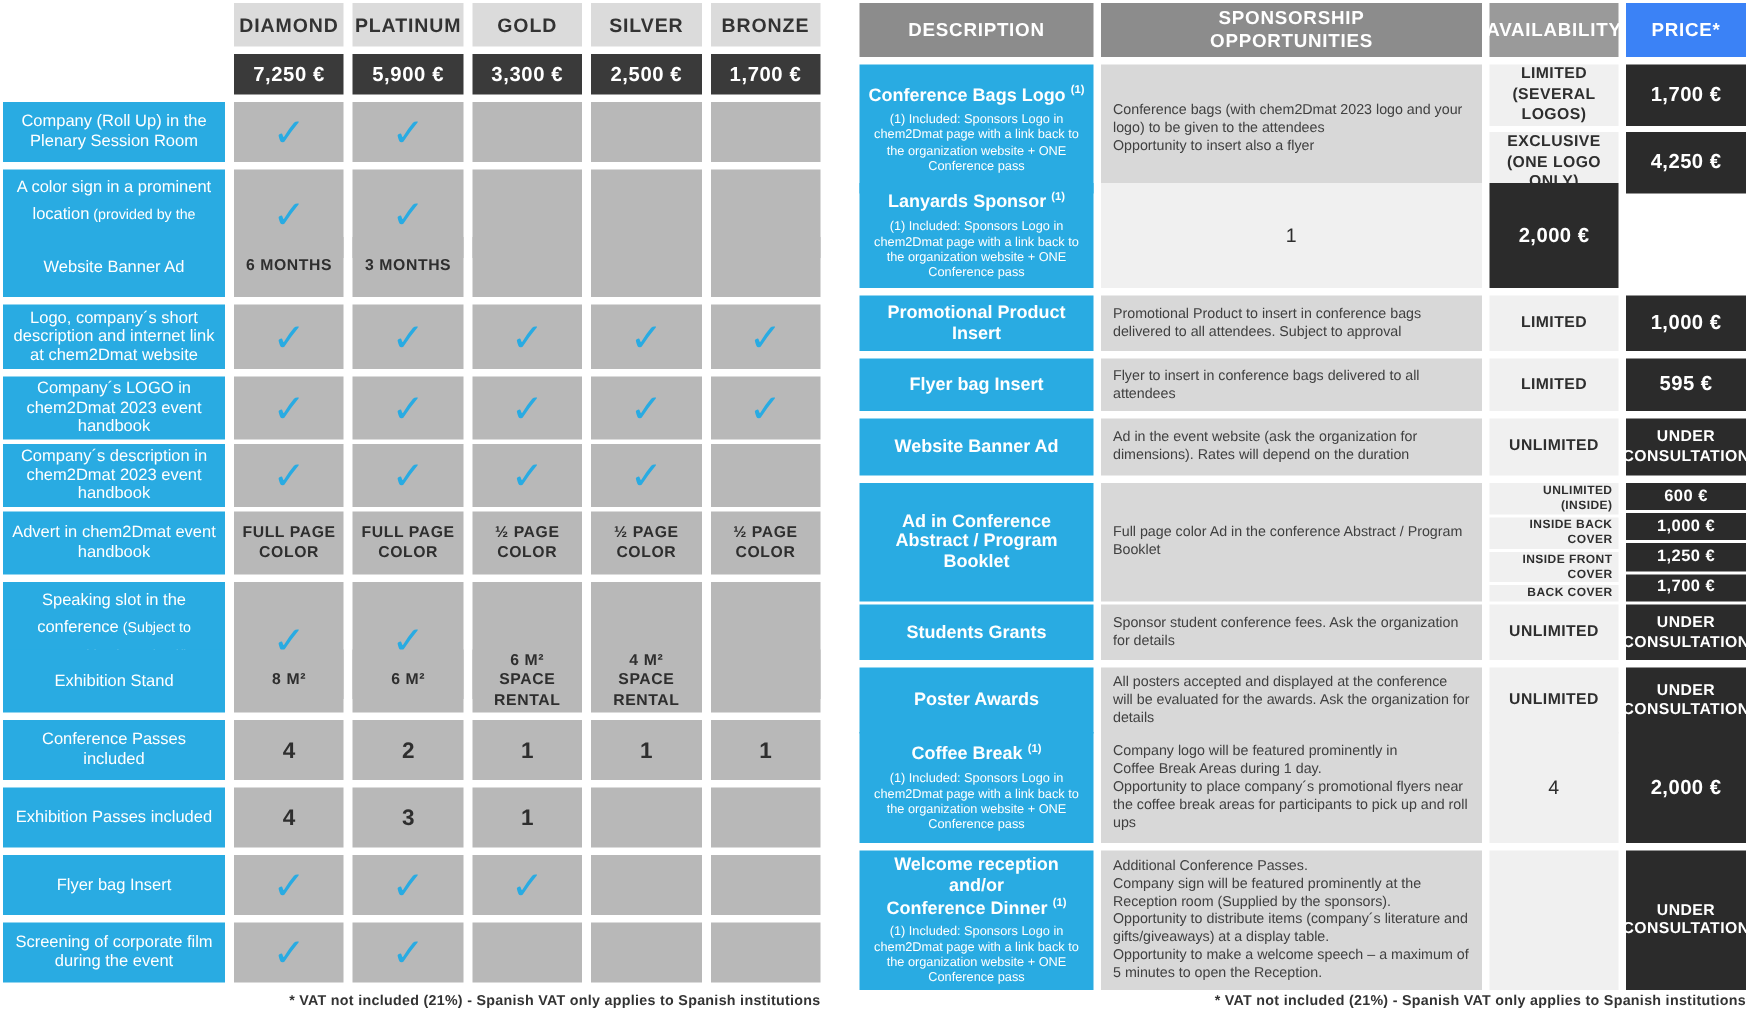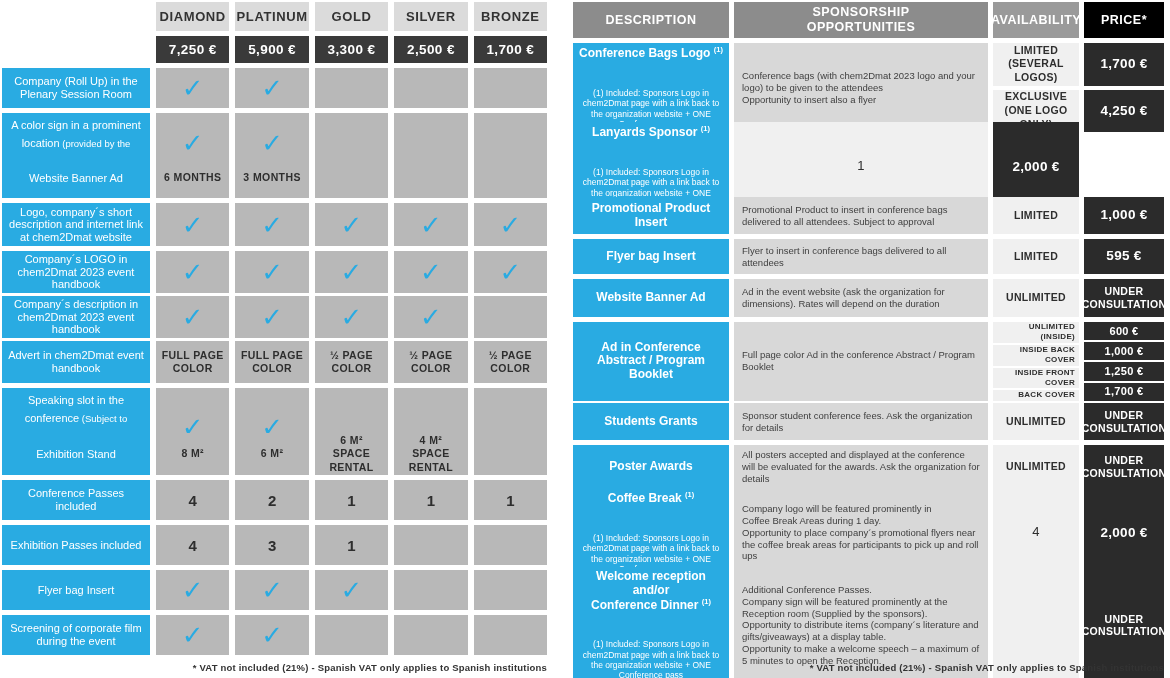--- a/index.html
+++ b/index.html
@@ -53,31 +53,30 @@
   
   .rtable { width:591px; flex:0 0 591px; }
   .rrow { display:grid; grid-template-columns:156px 254px 86px 80px; column-gap:5px; margin-bottom:5px; }
   .hcell {
     color:#fff; font-weight:bold; font-size:12.5px; letter-spacing:.5px;
     display:flex; align-items:center; justify-content:center;
     text-align:center; white-space:pre-line; line-height:1.2;
     background:#8C8C8C;
   }
   .hcell.h-avail { background:#9A9A9A; }
-  .hcell.h-price { background:#000000; }
+  .hcell.h-price { background:#3b82f6; }
 
   .opp {
     background:#29ABE2; color:#fff; text-align:center;
     display:flex; flex-direction:column; justify-content:center;
     padding:3px 5px;
-    gap:12px;
   }
   .opp-title { font-weight:bold; font-size:12px; line-height:1.15; white-space:pre-line; }
   .opp-title sup { font-size:7.5px; font-weight:bold; }
-  .opp-note { font-size:8.5px; line-height:1.22; margin-top:15px; }
+  .opp-note { font-size:8.5px; line-height:1.22; margin-top:3px; }
 
   .desc {
     background:#D8D8D8; color:#404040; font-size:9.5px; line-height:1.25;
     display:flex; flex-direction:column; justify-content:center;
     padding:4px 8px; white-space:pre-line;
   }
   .avail {
     background:#F0F0F0; color:#2E2E2E; font-weight:bold; font-size:10.5px;
     display:flex; align-items:center; justify-content:center;
     text-align:center; white-space:pre-line; letter-spacing:.3px; line-height:1.3;

